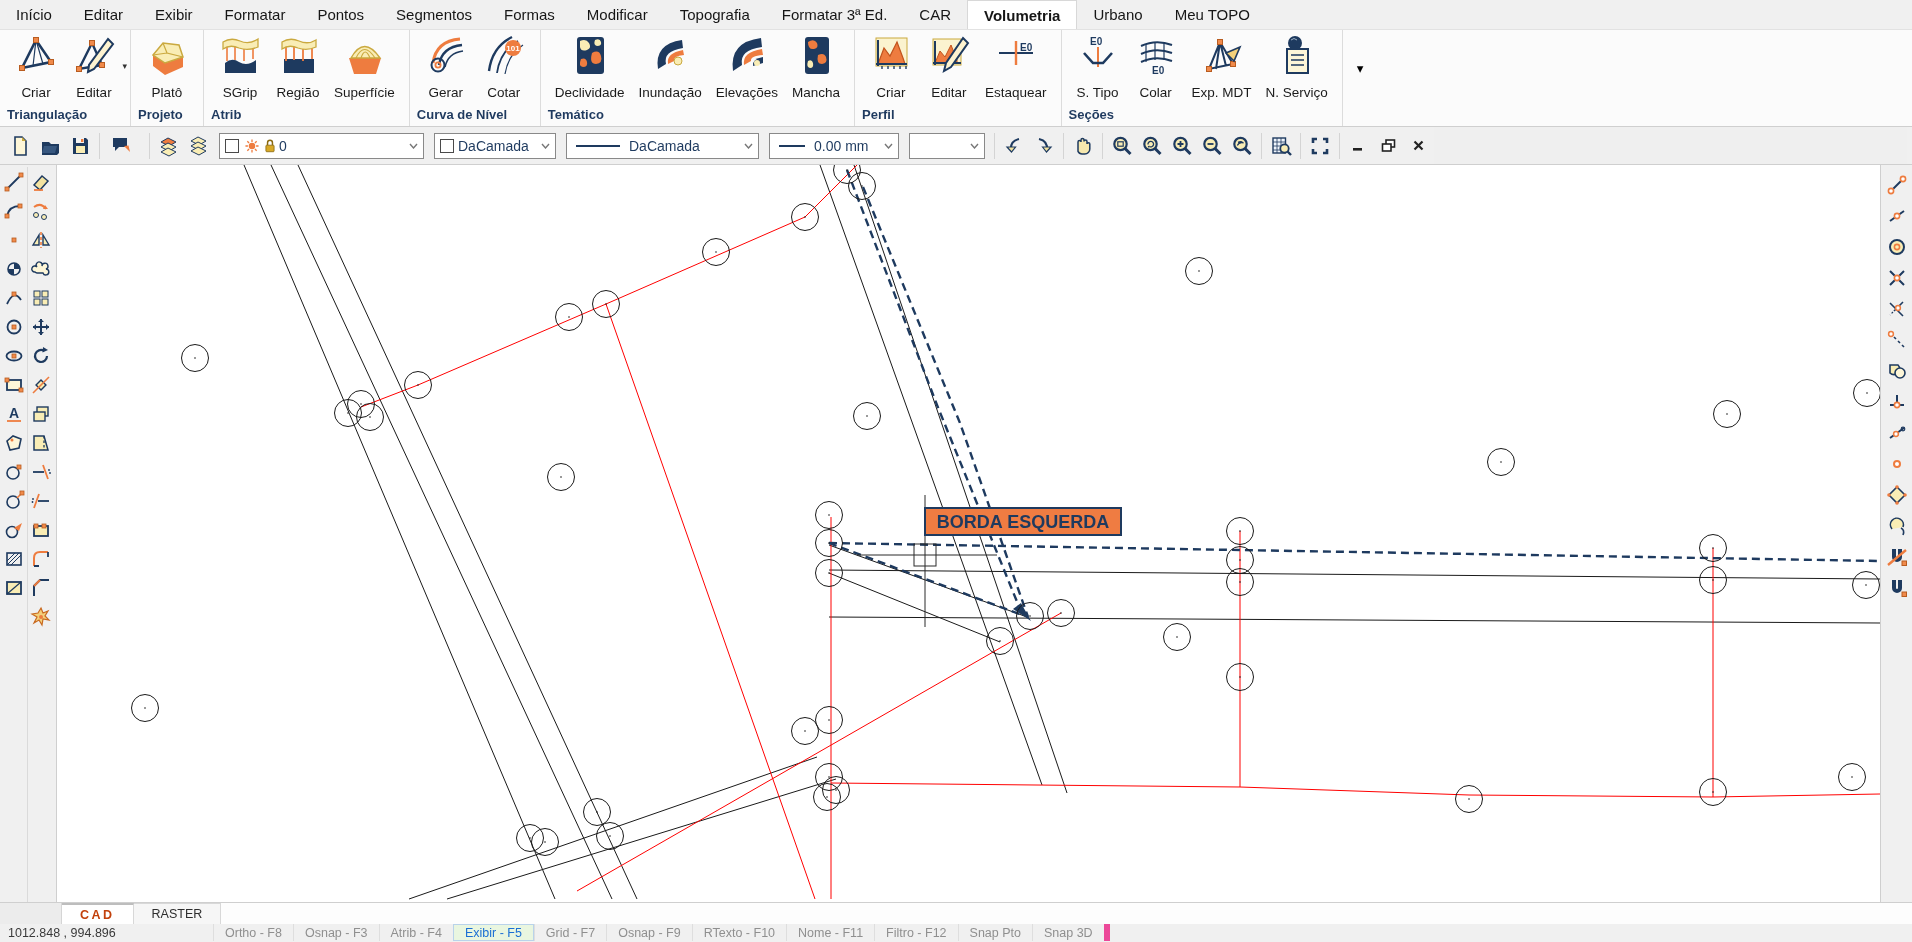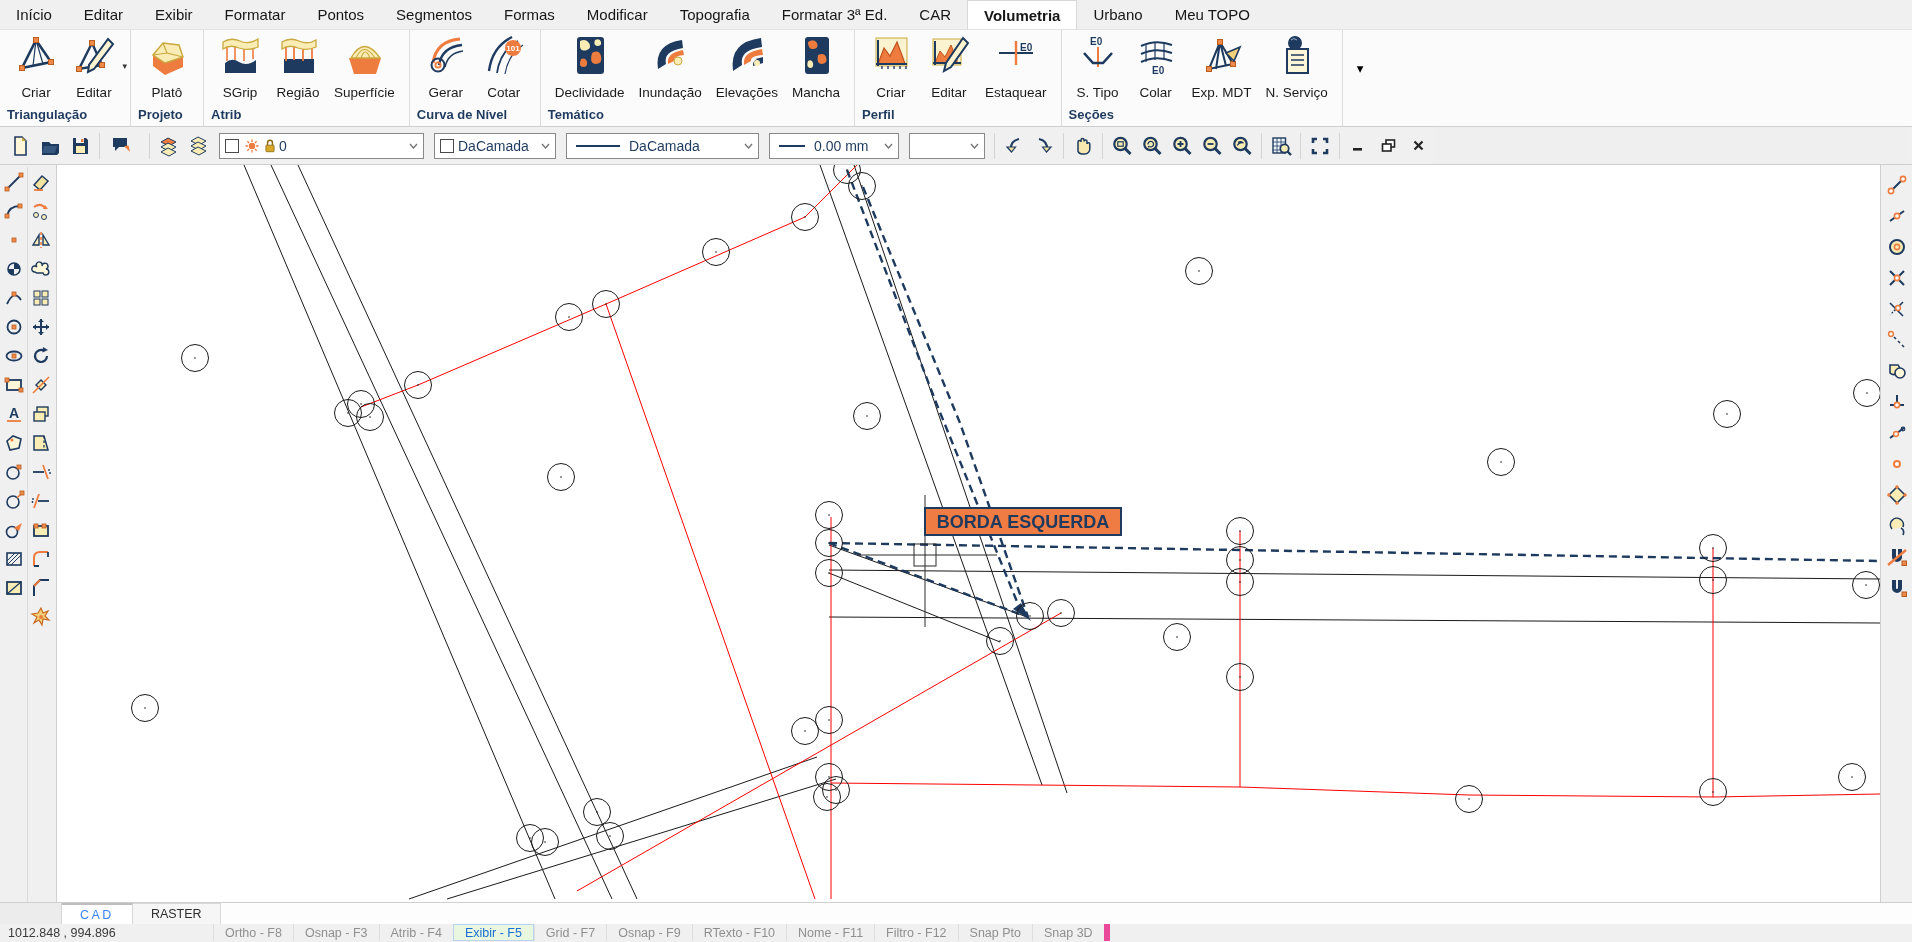--- a/index.html
+++ b/index.html
@@ -42,21 +42,21 @@
   .ltcol{width:27px;display:flex;flex-direction:column;align-items:center;}
   .ltcol.second{border-left:1px solid #dadada;}
   .stool{width:25px;height:29px;display:flex;align-items:center;justify-content:center;border:none;background:none;padding:0;flex:none;}
   .canvas-wrap{flex:1;background:#fff;position:relative;overflow:hidden;}
   .righttools{width:32px;background:#f0f0f0;border-left:1px solid #cfcfcf;display:flex;flex-direction:column;align-items:center;padding-top:4px;flex:none;}
 
   
   .tabstrip{height:22px;background:#fdfdfd;border-top:1px solid #cfcfcf;display:flex;align-items:stretch;}
   .tabspacer{width:62px;background:#ececec;border-right:1px solid #d5d5d5;flex:none;}
   .dtab{padding:0 18px;display:flex;align-items:center;font-size:12.5px;color:#2e2e2e;border-right:1px solid #d8d8d8;background:#f6f6f6;border-top:1px solid #d8d8d8;}
-  .dtab.active{font-weight:normal;letter-spacing:2.5px;background:#fff;border-top:2px solid #bdbdbd;color:#3b82f6;text-align:center;}
+  .dtab.active{font-weight:bold;letter-spacing:2.5px;background:#fff;border-top:2px solid #bdbdbd;color:#c2410c;text-align:center;}
   .statusbar{height:17px;background:#f0f0f0;display:flex;align-items:stretch;font-size:12.5px;color:#8f8f8f;}
   .coords{width:213px;display:flex;align-items:center;padding-left:8px;color:#3a3a3a;flex:none;}
   .sbtn{padding:0 11px;display:flex;align-items:center;border-left:1px solid #dedede;background:none;font-size:12.5px;color:#8f8f8f;font-family:inherit;border-top:0;border-bottom:0;border-right:0;white-space:nowrap;}
   .sbtn.last{border-right:6px solid #ec4899;}
   .sbtn.active{background:#e9f6e0;color:#1a6fd4;border:1px solid #b9d3ea;}
 </style>
 </head>
 <body>
 
 <div class="menubar">

